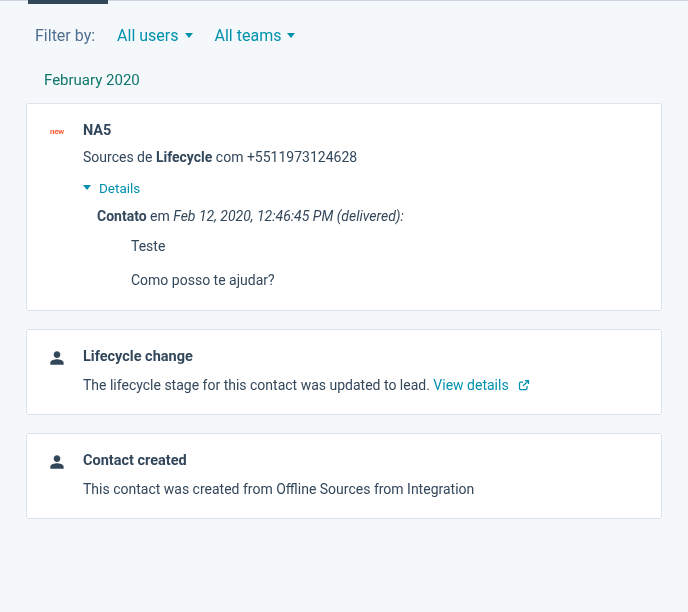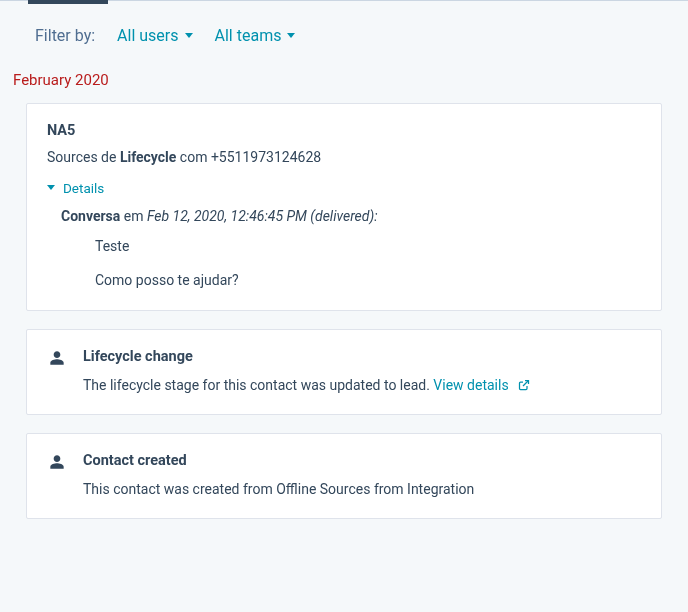--- a/index.html
+++ b/index.html
@@ -40,22 +40,22 @@
   }
   .caret {
     display: inline-block;
     width: 0; height: 0;
     border-left: 4px solid transparent;
     border-right: 4px solid transparent;
     border-top: 5px solid currentColor;
     margin-left: 2px;
   }
   .month {
-    padding: 0 28px 14px 13px;
-    color: #b91c1c;
+    padding: 0 28px 14px 44px;
+    color: #0f766e;
     font-size: 15px;
   }
   .card {
     background: #fff;
     border: 1px solid #dfe3eb;
     margin: 0 26px 18px 26px;
     border-radius: 2px;
     padding: 18px 20px 18px 20px;
     display: flex;
     gap: 16px;
@@ -121,33 +121,36 @@
   </span>
   <span class="filter-link">
     <span>All teams</span>
     <span class="caret"></span>
   </span>
 </div>
 
 <div class="month">February 2020</div>
 
 <div class="card">
+  <div class="icon-col">
+    <span class="logo-badge">new</span>
+  </div>
   <div class="body-col">
     <div class="title">NA5</div>
     <div class="subtitle">
       <span>Sources de </span><b>Lifecycle</b><span> com </span><span>+5511973124628</span>
     </div>
     <div class="details-toggle">
       <span class="chev"></span>
       <span>Details</span>
     </div>
 
     <div class="msg-block">
       <div class="msg-head">
-        <span class="label">Conversa</span><span> em </span><span class="ts">Feb 12, 2020, 12:46:45 PM</span><span class="status"> (</span><span class="status">delivered</span><span class="status">):</span>
+        <span class="label">Contato</span><span> em </span><span class="ts">Feb 12, 2020, 12:46:45 PM</span><span class="status"> (</span><span class="status">delivered</span><span class="status">):</span>
       </div>
       <div class="msg-body">Teste</div>
     </div>
 
 
     <div class="msg-block">
       <div class="msg-body">Como posso te ajudar?</div>
     </div>
   </div>
 </div>

